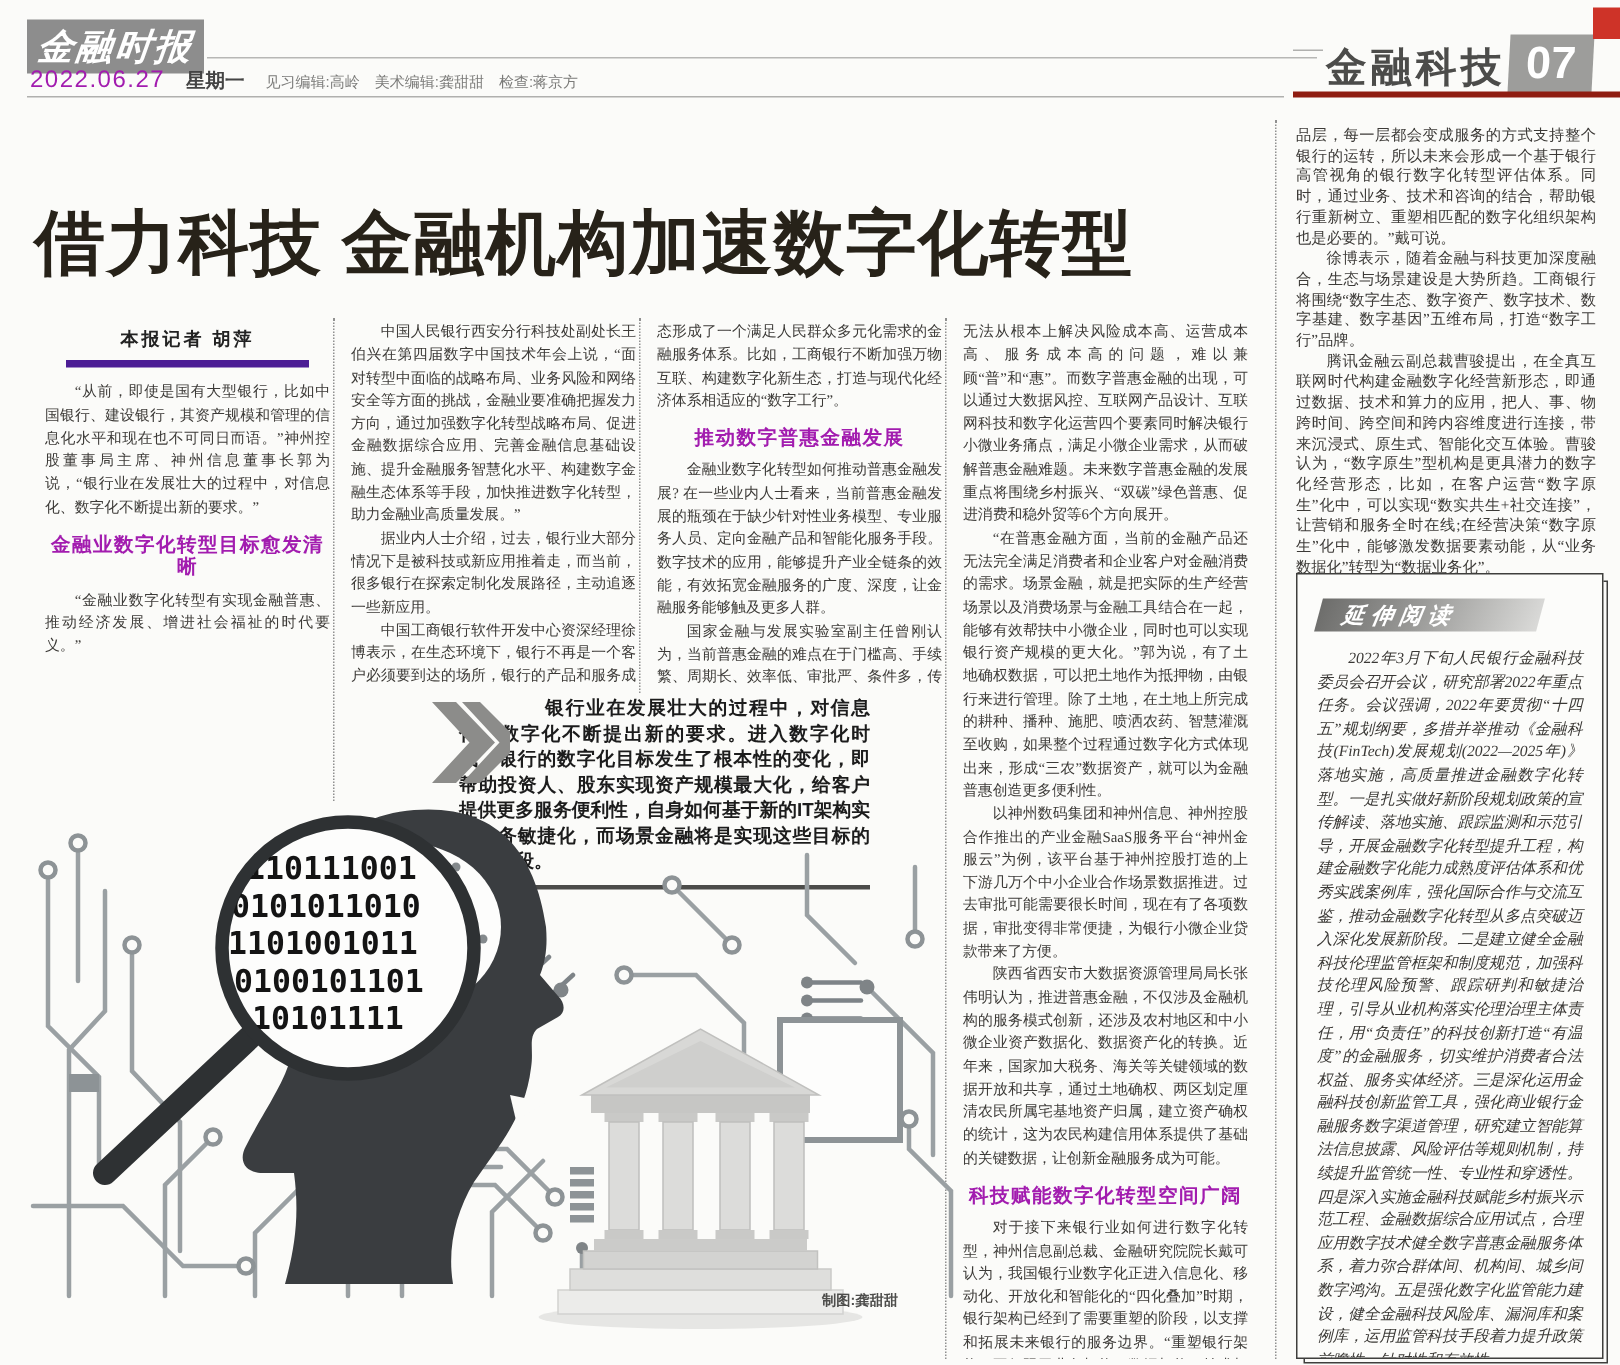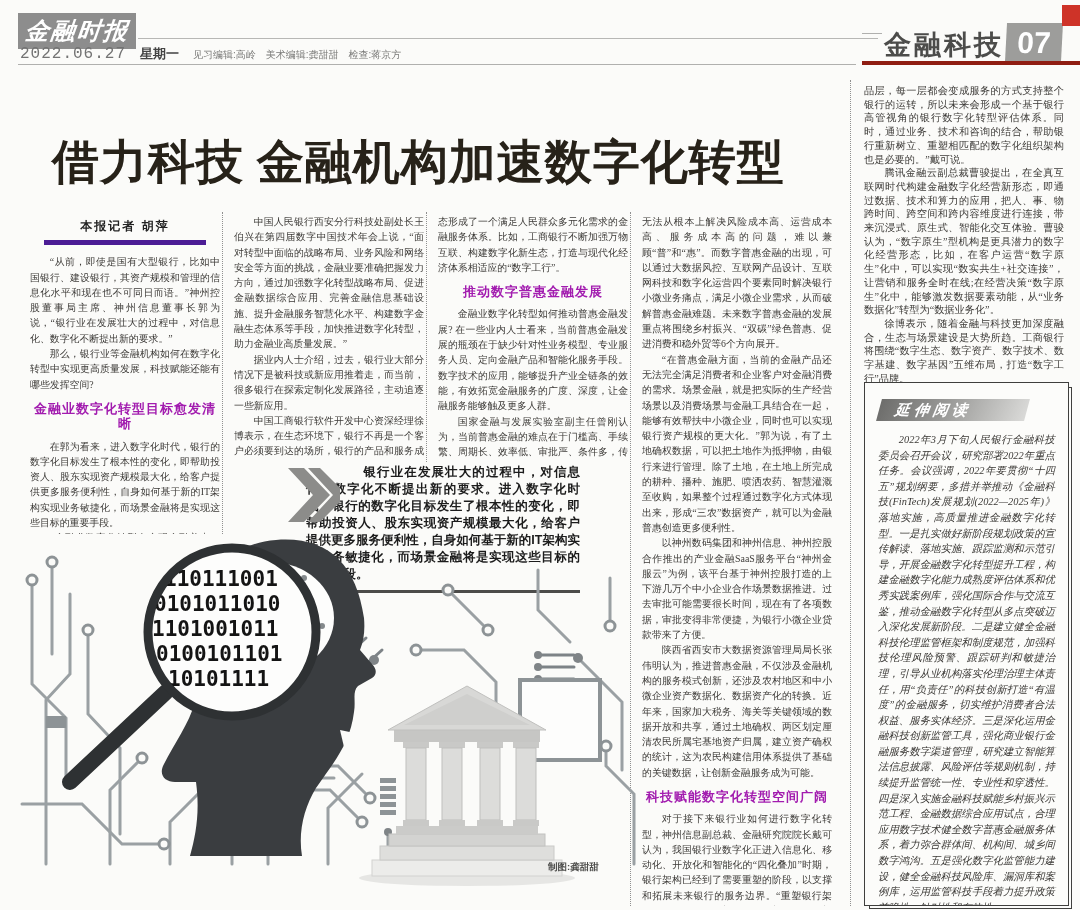--- a/index.html
+++ b/index.html
@@ -9,34 +9,34 @@
     font-family:"Liberation Serif","DejaVu Serif",serif;
   }
   
   .logo-box{position:absolute;left:18px;top:13px;width:118px;height:36px;background:#8d8d8d;
     display:flex;align-items:center;justify-content:center;}
   .logo-box span{color:#fff;font-size:24px;font-weight:bold;font-style:italic;
     letter-spacing:2px;transform:skewX(-6deg);font-family:"Liberation Serif",serif;}
   .mast-rule-1{position:absolute;left:138px;top:38px;width:740px;height:1px;background:#b7b7b5;}
   .date-row{position:absolute;left:20px;top:45px;display:flex;align-items:baseline;gap:14px;
     font-family:"Liberation Sans","DejaVu Sans",sans-serif;}
-  .date-row .date{font-size:16px;color:#737373;letter-spacing:1px;font-family:Liberation Mono, monospace;}
+  .date-row .date{font-size:16px;color:#a21caf;letter-spacing:1px;}
   .date-row .weekday{font-size:13px;font-weight:bold;color:#444;}
   .date-row .credits{font-size:10px;color:#7b7b79;}
   .mast-rule-2{position:absolute;left:18px;top:64px;width:838px;height:1px;background:#b0b0ae;}
   .section-title{position:absolute;left:884px;top:27px;font-size:27px;font-weight:bold;
     color:#4c4c4a;letter-spacing:3px;font-family:"Liberation Sans","DejaVu Sans",sans-serif;}
   .page-badge{position:absolute;left:1006px;top:23px;width:56px;height:39px;background:#9d9d9b;
     color:#fff;font-size:30px;font-weight:bold;display:flex;align-items:center;justify-content:center;
     font-family:"Liberation Sans","DejaVu Sans",sans-serif;transform:skewX(-3deg);}
   .corner-red{position:absolute;left:1062px;top:5px;width:18px;height:21px;background:#ce3328;}
   .mast-rule-red{position:absolute;left:862px;top:61px;width:218px;height:4px;background:#8f1d12;}
   .section-rule-thin{position:absolute;left:862px;top:33px;width:20px;height:1px;background:#b0b0ae;}
   
-  .headline{position:absolute;left:52px;top:100px;width:800px;font-size:47px;font-weight:bold;
+  .headline{position:absolute;left:23px;top:100px;width:800px;font-size:47px;font-weight:bold;
     color:#272219;letter-spacing:1px;white-space:nowrap;font-family:"Liberation Serif","DejaVu Serif",serif;}
   
   .col{position:absolute;overflow:hidden;font-size:9.9px;line-height:15.3px;}
   #col1{left:30px;top:212px;width:190px;height:322px;}
   #col2{left:234px;top:214px;width:190px;height:246px;}
   #col3{left:438px;top:214px;width:190px;height:246px;}
   #col4{left:642px;top:214px;width:190px;height:692px;}
   #col5{left:864px;top:84px;width:200px;height:300px;font-size:10.2px;line-height:13.7px;}
   .para{margin:0;text-indent:2em;text-align:justify;}
   .para.cont{text-indent:0;}
@@ -96,23 +96,21 @@
 
 <div class="vdot" id="vd1"></div>
 <div class="vdot" id="vd2"></div>
 <div class="vdot" id="vd3"></div>
 <div class="vdot" id="vd4"></div>
 
 <div class="col" id="col1">
   <div class="byline-box">本报记者 胡萍</div>
   <div>
       <p class="para">“从前，即使是国有大型银行，比如中国银行、建设银行，其资产规模和管理的信息化水平和现在也不可同日而语。”神州控股董事局主席、神州信息董事长郭为说，“银行业在发展壮大的过程中，对信息化、数字化不断提出新的要求。”</p>
-      <p class="para">那么，银行业等金融机构如何在数字化转型中实现更高质量发展，科技赋能还能有哪些发挥空间?</p>
       <h3 class="subhead">金融业数字化转型目标愈发清晰</h3>
-      <p class="para">在郭为看来，进入数字化时代，银行的数字化目标发生了根本性的变化，即帮助投资人、股东实现资产规模最大化，给客户提供更多服务便利性，自身如何基于新的IT架构实现业务敏捷化，而场景金融将是实现这些目标的重要手段。</p>
       <p class="para">“金融业数字化转型有实现金融普惠、推动经济发展、增进社会福祉的时代要义。”</p>
     </div>
 </div>
 <div class="col" id="col2">
     <p class="para">中国人民银行西安分行科技处副处长王伯兴在第四届数字中国技术年会上说，“面对转型中面临的战略布局、业务风险和网络安全等方面的挑战，金融业要准确把握发力方向，通过加强数字化转型战略布局、促进金融数据综合应用、完善金融信息基础设施、提升金融服务智慧化水平、构建数字金融生态体系等手段，加快推进数字化转型，助力金融业高质量发展。”</p>
     <p class="para">据业内人士介绍，过去，银行业大部分情况下是被科技或新应用推着走，而当前，很多银行在探索定制化发展路径，主动追逐一些新应用。</p>
     <p class="para">中国工商银行软件开发中心资深经理徐博表示，在生态环境下，银行不再是一个客户必须要到达的场所，银行的产品和服务成为经济活动交易的基础服务，金融、交易、场景、生</p>
   </div>
 <div class="col" id="col3">
     <p class="para cont">态形成了一个满足人民群众多元化需求的金融服务体系。比如，工商银行不断加强万物互联、构建数字化新生态，打造与现代化经济体系相适应的“数字工行”。</p>
@@ -123,22 +121,22 @@
 <div class="col" id="col4">
     <p class="para cont">无法从根本上解决风险成本高、运营成本高、服务成本高的问题，难以兼顾“普”和“惠”。而数字普惠金融的出现，可以通过大数据风控、互联网产品设计、互联网科技和数字化运营四个要素同时解决银行小微业务痛点，满足小微企业需求，从而破解普惠金融难题。未来数字普惠金融的发展重点将围绕乡村振兴、“双碳”绿色普惠、促进消费和稳外贸等6个方向展开。</p>
     <p class="para">“在普惠金融方面，当前的金融产品还无法完全满足消费者和企业客户对金融消费的需求。场景金融，就是把实际的生产经营场景以及消费场景与金融工具结合在一起，能够有效帮扶中小微企业，同时也可以实现银行资产规模的更大化。”郭为说，有了土地确权数据，可以把土地作为抵押物，由银行来进行管理。除了土地，在土地上所完成的耕种、播种、施肥、喷洒农药、智慧灌溉至收购，如果整个过程通过数字化方式体现出来，形成“三农”数据资产，就可以为金融普惠创造更多便利性。</p>
     <p class="para">以神州数码集团和神州信息、神州控股合作推出的产业金融SaaS服务平台“神州金服云”为例，该平台基于神州控股打造的上下游几万个中小企业合作场景数据推进。过去审批可能需要很长时间，现在有了各项数据，审批变得非常便捷，为银行小微企业贷款带来了方便。</p>
     <p class="para">陕西省西安市大数据资源管理局局长张伟明认为，推进普惠金融，不仅涉及金融机构的服务模式创新，还涉及农村地区和中小微企业资产数据化、数据资产化的转换。近年来，国家加大税务、海关等关键领域的数据开放和共享，通过土地确权、两区划定厘清农民所属宅基地资产归属，建立资产确权的统计，这为农民构建信用体系提供了基础的关键数据，让创新金融服务成为可能。</p>
     <h3 class="subhead">科技赋能数字化转型空间广阔</h3>
     <p class="para">对于接下来银行业如何进行数字化转型，神州信息副总裁、金融研究院院长戴可认为，我国银行业数字化正进入信息化、移动化、开放化和智能化的“四化叠加”时期，银行架构已经到了需要重塑的阶段，以支撑和拓展未来银行的服务边界。“重塑银行架构，不仅限于业务架构、数据架构、技术架构和组织架构，而是整体架构对于银行运转和经营管理，以什么样的方式服务未来客户和未来经济，这是从上到下体系的变化。未来银行架构应该提供这种基于业务视角的XaaS服务，不管是业务作为服务还是产</p>
   </div>
 <div class="col" id="col5">
     <p class="para cont">品层，每一层都会变成服务的方式支持整个银行的运转，所以未来会形成一个基于银行高管视角的银行数字化转型评估体系。同时，通过业务、技术和咨询的结合，帮助银行重新树立、重塑相匹配的数字化组织架构也是必要的。”戴可说。</p>
+    <p class="para">徐博表示，随着金融与科技更加深度融合，生态与场景建设是大势所趋。工商银行将围绕“数字生态、数字资产、数字技术、数字基建、数字基因”五维布局，打造“数字工行”品牌。</p>
     <p class="para">腾讯金融云副总裁曹骏提出，在全真互联网时代构建金融数字化经营新形态，即通过数据、技术和算力的应用，把人、事、物跨时间、跨空间和跨内容维度进行连接，带来沉浸式、原生式、智能化交互体验。曹骏认为，“数字原生”型机构是更具潜力的数字化经营形态，比如，在客户运营“数字原生”化中，可以实现“数实共生+社交连接”，让营销和服务全时在线;在经营决策“数字原生”化中，能够激发数据要素动能，从“业务数据化”转型为“数据业务化”。</p>
-    <p class="para">徐博表示，随着金融与科技更加深度融合，生态与场景建设是大势所趋。工商银行将围绕“数字生态、数字资产、数字技术、数字基建、数字基因”五维布局，打造“数字工行”品牌。</p>
   </div>
 
 <div class="pullquote">
   <svg class="pq-chevron" viewBox="0 0 52 58">
     <path d="M0,2 L16,2 L42,29 L16,56 L0,56 L25,29 Z" fill="#8c8c8a"></path>
     <path d="M20,2 L32,2 L52,22 L52,36 L32,56 L20,56 L45,29 Z" fill="#8c8c8a"></path>
   </svg>
   <p class="pq-text">银行业在发展壮大的过程中，对信息化、数字化不断提出新的要求。进入数字化时代，银行的数字化目标发生了根本性的变化，即帮助投资人、股东实现资产规模最大化，给客户提供更多服务便利性，自身如何基于新的IT架构实现业务敏捷化，而场景金融将是实现这些目标的重要手段。</p>
   <div class="pq-rule"></div>
 </div>

